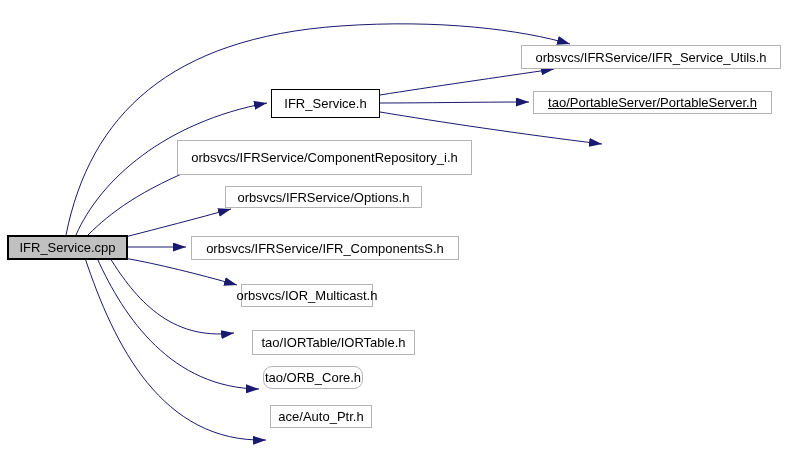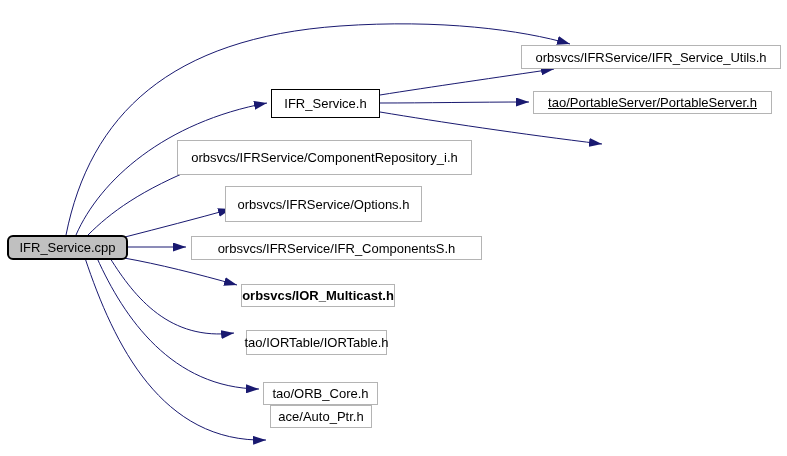--- a/index.html
+++ b/index.html
@@ -61,24 +61,24 @@
       <path d="M128,247 L186,247" fill="none" stroke="#191970" stroke-width="1" marker-end="url(#arrowhead)"></path>
       <path d="M124,258 C158,264 198,274 237,285" fill="none" stroke="#191970" stroke-width="1" marker-end="url(#arrowhead)"></path>
       <path d="M110,258 C135,298 170,341 234,333" fill="none" stroke="#191970" stroke-width="1" marker-end="url(#arrowhead)"></path>
       <path d="M97,258 C124,318 172,388 259,389" fill="none" stroke="#191970" stroke-width="1" marker-end="url(#arrowhead)"></path>
       <path d="M85,258 C114,345 162,443 266,440" fill="none" stroke="#191970" stroke-width="1" marker-end="url(#arrowhead)"></path>
       <path d="M380,95 C430,87 500,77 554,69" fill="none" stroke="#191970" stroke-width="1" marker-end="url(#arrowhead)"></path>
       <path d="M380,103 C425,103 475,102 529,102" fill="none" stroke="#191970" stroke-width="1" marker-end="url(#arrowhead)"></path>
       <path d="M380,112 C440,122 520,134 602,144" fill="none" stroke="#191970" stroke-width="1" marker-end="url(#arrowhead)"></path>
     </svg>
 
-<div class="node main" style="left: 7px; top: 235px; width: 121px; height: 25px; border-radius: 6px;">IFR_Service.cpp</div>
+<div class="node main" style="left: 7px; top: 235px; width: 121px; height: 25px;">IFR_Service.cpp</div>
     <div class="node highlight" style="left: 271px; top: 89px; width: 109px; height: 29px;">IFR_Service.h</div>
     <div class="node" style="left: 521px; top: 45px; width: 260px; height: 24px;">orbsvcs/IFRService/IFR_Service_Utils.h</div>
     <div class="node" style="left: 533px; top: 91px; width: 239px; height: 23px; text-decoration: underline;">tao/PortableServer/PortableServer.h</div>
     <div class="node" style="left: 177px; top: 140px; width: 295px; height: 35px;">orbsvcs/IFRService/ComponentRepository_i.h</div>
-    <div class="node" style="left: 225px; top: 186px; width: 197px; height: 36px;">orbsvcs/IFRService/Options.h</div>
-    <div class="node" style="left: 191px; top: 236px; width: 291px; height: 24px;">orbsvcs/IFRService/IFR_ComponentsS.h</div>
-    <div class="node" style="left: 241px; top: 284px; width: 154px; height: 23px; font-weight: bold;">orbsvcs/IOR_Multicast.h</div>
-    <div class="node" style="left: 246px; top: 330px; width: 141px; height: 25px;">tao/IORTable/IORTable.h</div>
-    <div class="node" style="left: 263px; top: 382px; width: 115px; height: 23px;">tao/ORB_Core.h</div>
+    <div class="node" style="left: 225px; top: 186px; width: 197px; height: 22px;">orbsvcs/IFRService/Options.h</div>
+    <div class="node" style="left: 191px; top: 236px; width: 268px; height: 24px;">orbsvcs/IFRService/IFR_ComponentsS.h</div>
+    <div class="node" style="left: 241px; top: 284px; width: 132px; height: 23px;">orbsvcs/IOR_Multicast.h</div>
+    <div class="node" style="left: 252px; top: 330px; width: 163px; height: 25px;">tao/IORTable/IORTable.h</div>
+    <div class="node" style="left: 263px; top: 366px; width: 100px; height: 23px; border-radius: 9px;">tao/ORB_Core.h</div>
     <div class="node" style="left: 270px; top: 405px; width: 102px; height: 23px;">ace/Auto_Ptr.h</div>
   </div>
 
 </body></html>

